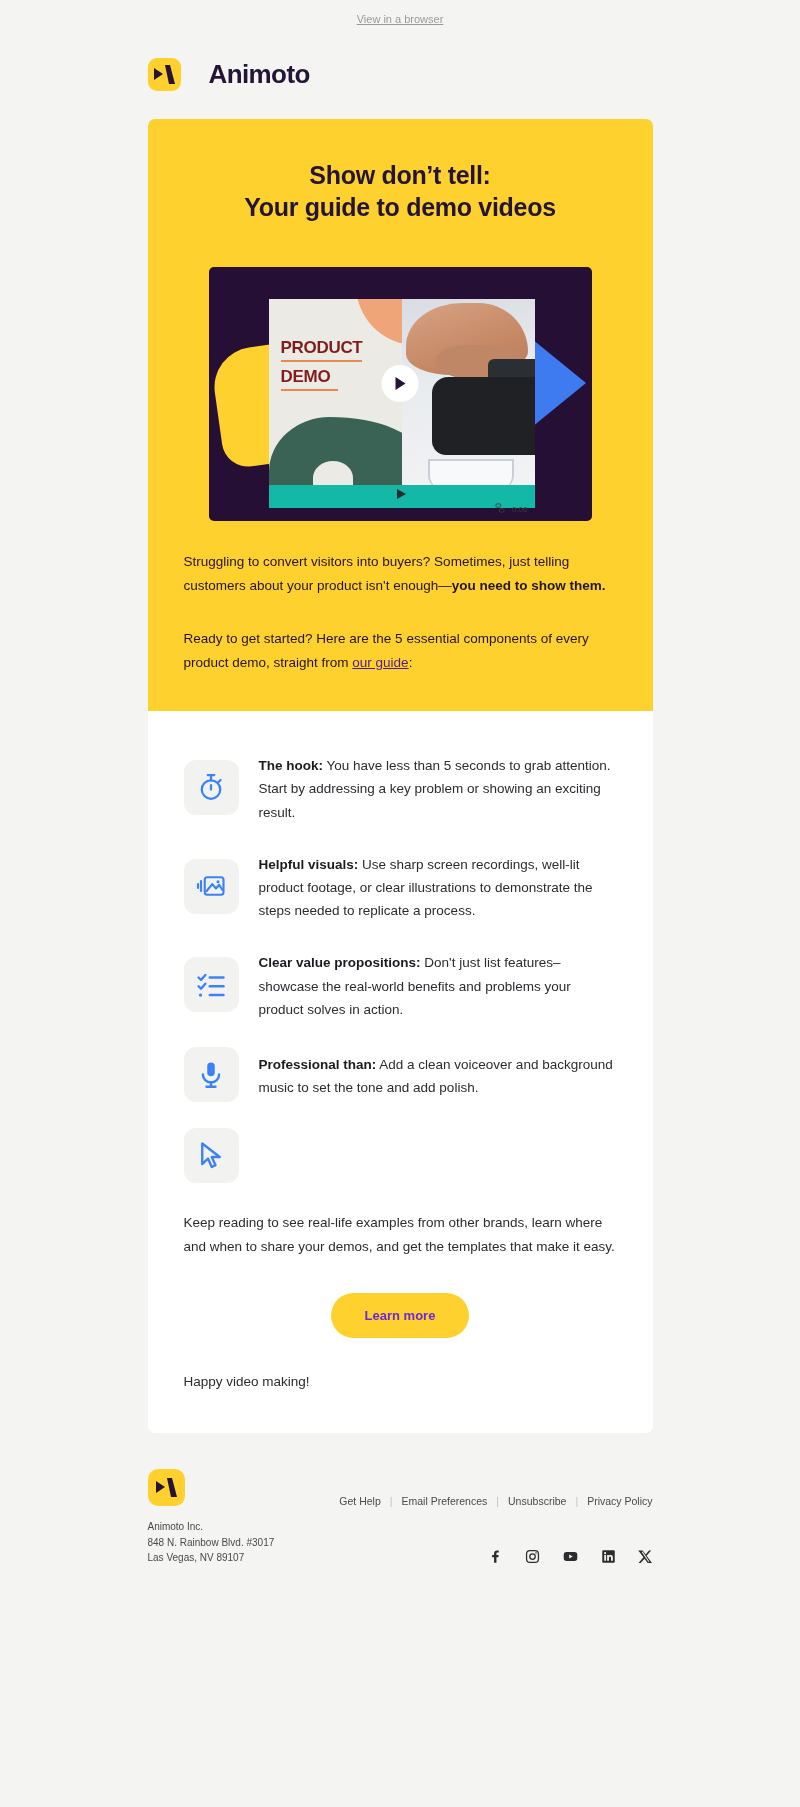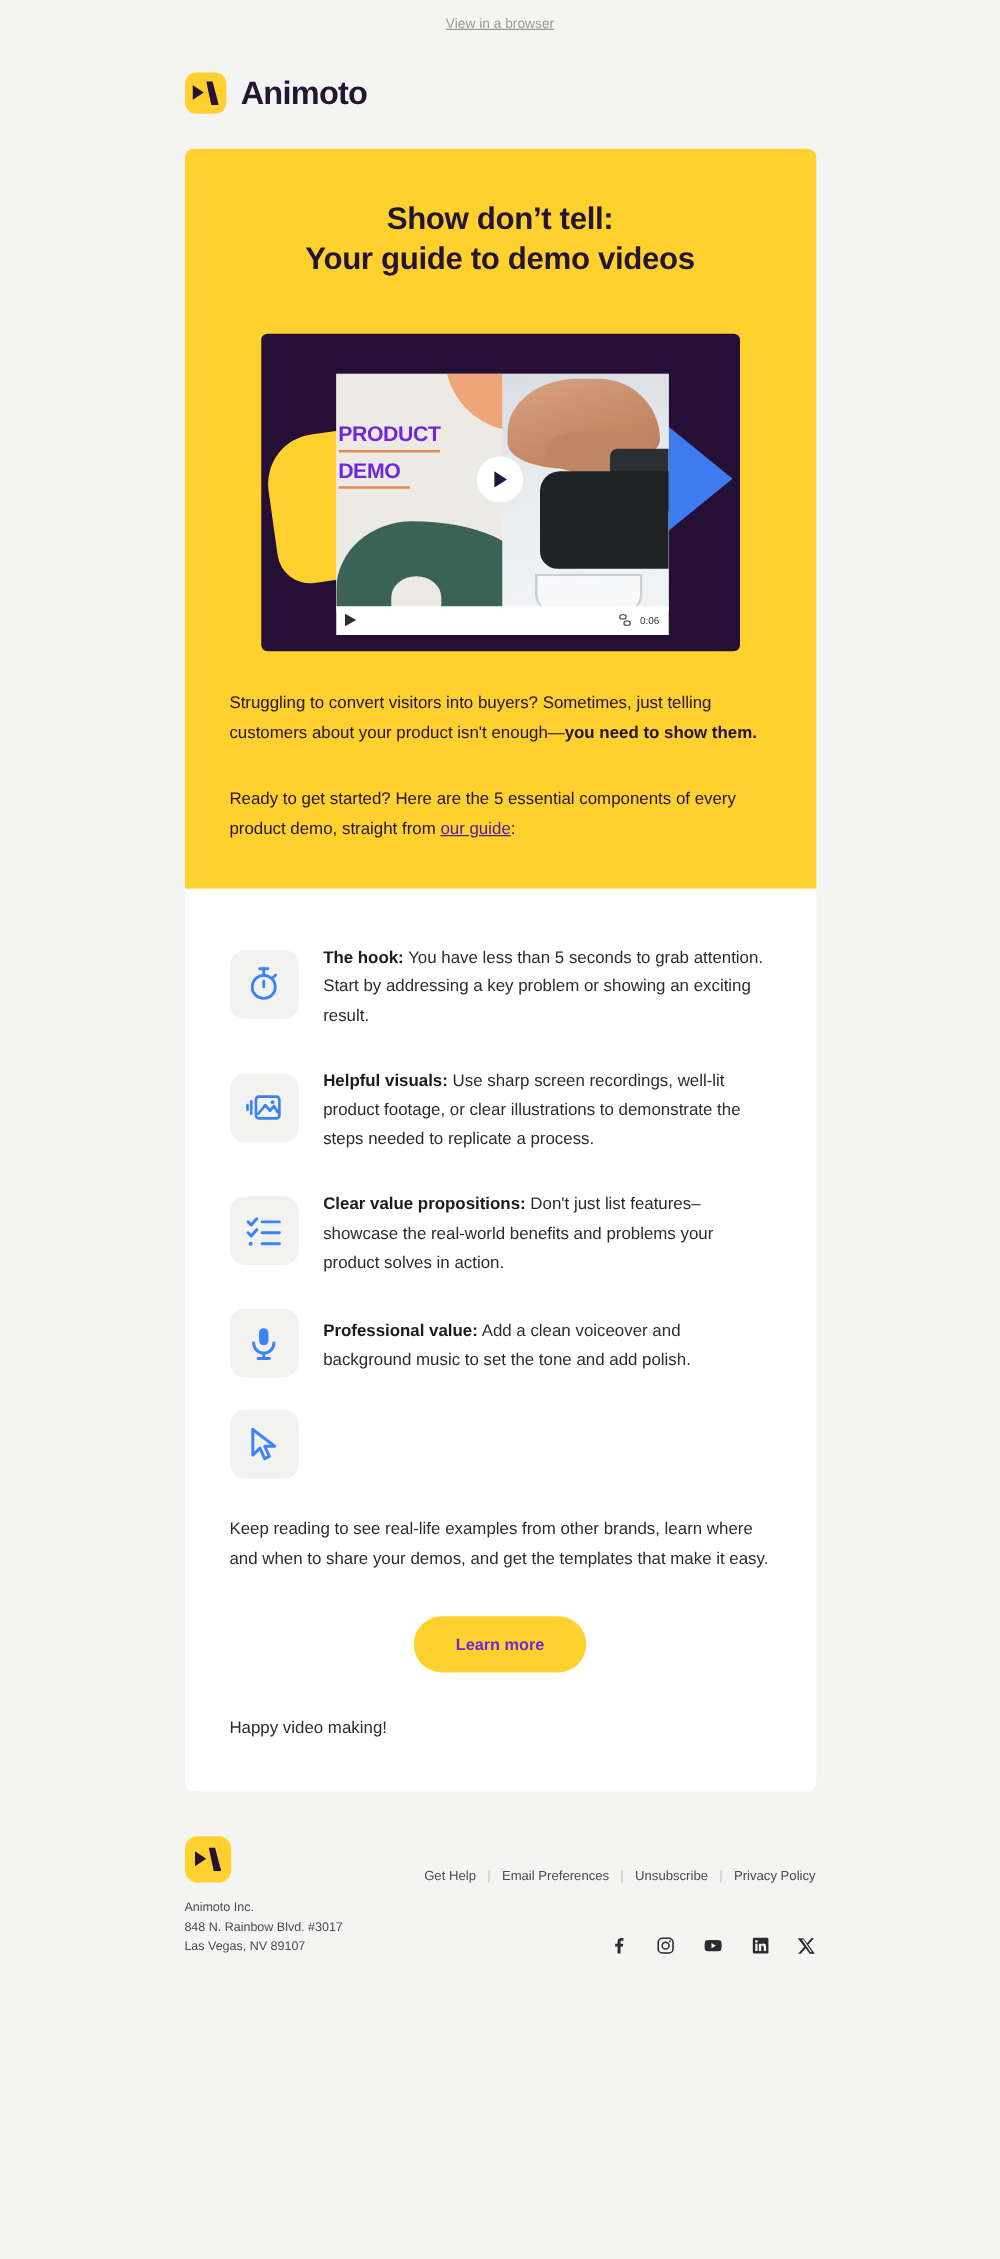--- a/index.html
+++ b/index.html
@@ -21,21 +21,21 @@
     color: #9a9a99;
     text-decoration: underline;
     font-size: 11px;
   }
 
   .wrap { width: 505px; margin: 0 auto; }
 
   .brandbar {
     display: flex;
     align-items: center;
-    gap: 12px;
+    gap: 28px;
     padding: 33px 0 28px 0;
   }
   .logo-mark {
     width: 33px; height: 33px;
     background: #ffd02e;
     border-radius: 9px;
     position: relative;
     flex: 0 0 auto;
   }
   .logo-mark svg { position: absolute; left: 6px; top: 7px; }
@@ -97,22 +97,22 @@
     display: flex;
   }
   .v-left { position: relative; width: 133px; height: 100%; background: #eceae4; overflow: hidden; }
   .v-orange {
     position: absolute; right: -26px; top: -20px;
     width: 72px; height: 66px;
     background: #f0a578;
     border-radius: 0 0 0 60px;
   }
   .v-title {
-    position: absolute; left: 2px; top: 40px;
-    color: #6d28d9;
+    position: absolute; left: 12px; top: 40px;
+    color: #7f1d1d;
     font-size: 17px;
     font-weight: bold;
     letter-spacing: -0.3px;
     line-height: 1.05;
   }
   .v-title span { display: block; }
   .v-rule { height: 2px; background: #e8894f; margin: 3px 0 6px 0; }
   .v-rule.short { width: 57px; }
   .v-green {
     position: absolute; left: 0; bottom: -6px;
@@ -173,24 +173,25 @@
     background: #fff;
     border-radius: 50%;
     display: flex;
     align-items: center;
     justify-content: center;
   }
   .v-controls {
     position: absolute;
     left: 60px; bottom: 13px;
     width: 266px; height: 23px;
-    background: #ffffff;
+    background: #14b8a6;
     display: flex;
     align-items: center;
     padding: 0 7px;
+    flex-direction: column;
   }
   .v-controls .c-left { display: flex; align-items: center; gap: 6px; }
   .v-controls .c-right {
     margin-left: auto;
     display: flex; align-items: center; gap: 7px;
     font-size: 8px; color: #3b3b3b;
   }
 
   
   .hero p {
@@ -418,21 +419,21 @@
     <div class="feature">
       <div class="fic">
         <svg width="30" height="30" viewBox="0 0 24 24" fill="none" stroke="#3b82f6" stroke-width="1.9" stroke-linecap="round">
           <rect x="9" y="2" width="6" height="11" rx="3" fill="#3b82f6" stroke="none"></rect>
           <path d="M5.5 11.5 a6.5 6.5 0 0 0 13 0"></path>
           <line x1="12" y1="18" x2="12" y2="21.2"></line>
             <line x1="8.4" y1="21.4" x2="15.6" y2="21.4"></line>
         </svg>
       </div>
       <div class="ftext">
-        <b>Professional value:</b><span> Add a clean voiceover and background music to set the tone and add polish.</span>
+        <b>Professional than:</b><span> Add a clean voiceover and background music to set the tone and add polish.</span>
       </div>
     </div>
 
     <div class="feature">
       <div class="fic">
         <svg width="30" height="30" viewBox="0 0 24 24" fill="none" stroke="#3b82f6" stroke-width="1.9" stroke-linejoin="round">
           <path d="M5 2 L5 18.5 L9.6 14 L12.6 20.8 L15.6 19.3 L12.6 12.8 L19 12.8 Z"></path>
         </svg>
       </div>
     </div>

